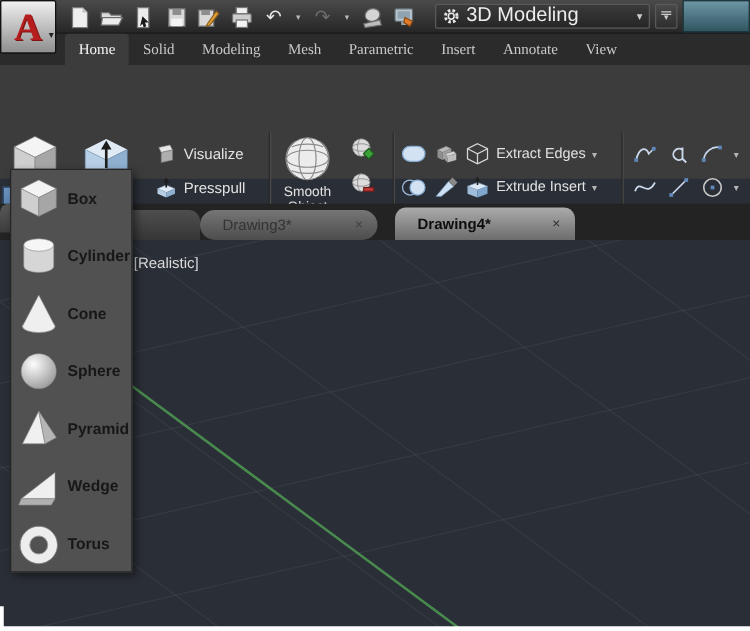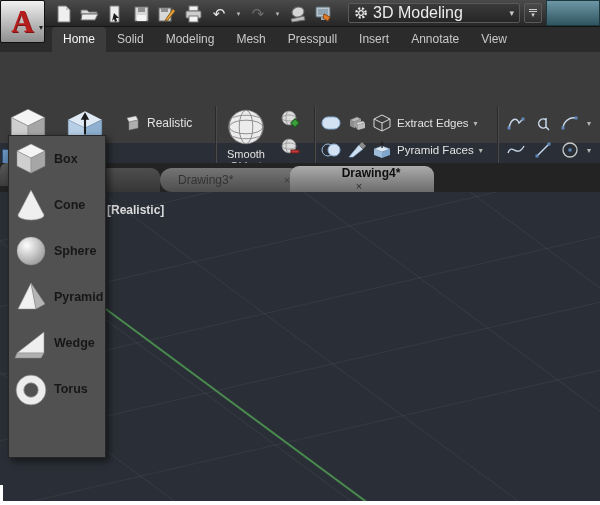--- a/index.html
+++ b/index.html
@@ -31,21 +31,21 @@
   
   .logo { position:absolute; left:0; top:0; width:45px; height:43px;
     background:linear-gradient(#f0f0f0,#8e8e8e); border:1px solid #111; border-radius:2px;
     display:flex; align-items:center; justify-content:center; z-index:5; }
   .logo .a { font-family:"Liberation Serif", serif; font-weight:bold; font-size:31px; color:#b61e1e;
     text-shadow:1px 1px 0 #7e1414; line-height:1; }
   .logo::after { content:"▾"; position:absolute; right:1px; bottom:10px; font-size:8px; color:#222; }
 
   
   .tabrow { position:absolute; top:27px; left:0; width:600px; height:25px; background:#2b2b2b;
-    display:flex; padding-left:52px; }
+    display:flex; padding-left:52px;font-family:Liberation Serif, serif; }
   .rtab { padding:0 11px; line-height:25px; font-size:12px; color:#c9c9c9; white-space:nowrap; }
   .rtab.active { background:#3c3c3c; color:#f7f7f7; border-radius:3px 3px 0 0; }
 
   
   .ribbon { position:absolute; top:52px; left:0; width:600px; height:91px; background:#3c3c3c; }
   .psep { position:absolute; top:54px; width:1px; height:106px; background:#2a2a2a; box-shadow:1px 0 0 #4a4a4a; }
   .plabels { position:absolute; top:143px; left:0; width:600px; height:20px; background:#373737;
     border-top:1px solid #2c2c2c; border-bottom:1px solid #1e1e1e; }
   .plabel { position:absolute; top:0; height:20px; line-height:20px; text-align:center;
     font-size:11px; color:#c6c6c6; }
@@ -67,30 +67,30 @@
 
   
   .filetabs { position:absolute; top:163px; left:0; width:600px; height:29px; background:#232323; }
   .ftab { position:absolute; border-radius:9px 9px 0 0; display:flex; align-items:center; }
   .ftab .flabel { font-size:12px; padding-left:18px; flex:1; white-space:nowrap; }
   .fclose { width:18px; text-align:center; font-size:11px; margin-right:6px; }
   .ghost-tab { left:105px; top:5px; width:55px; height:24px; background:linear-gradient(#4e4e4e,#363636); border-radius:0 9px 0 0; }
   .tab-d3 { left:160px; top:5px; width:142px; height:24px; background:linear-gradient(#757575,#4d4d4d);border-radius:12px; }
   .tab-d3 .flabel { color:#333333; }
   .tab-d3 .fclose { color:#3f3f3f; }
-  .tab-d4 { left:290px; top:3px; width:144px; height:26px; background:linear-gradient(#ababab,#6c6c6c); z-index:2;flex-direction:column; }
+  .tab-d4 { left:316px; top:3px; width:144px; height:26px; background:linear-gradient(#ababab,#6c6c6c); z-index:2; }
   .tab-d4 .flabel { color:#0d0d0d; font-weight:bold; }
   .tab-d4 .fclose { color:#2e2e2e; }
   .tab-new { left:452px; top:6px; width:27px; height:23px; background:linear-gradient(#585858,#3d3d3d);
     border-radius:7px 7px 0 0; display:flex; align-items:center; justify-content:center;
     color:#d2d2d2; font-size:15px; font-weight:bold; }
 
   
   .viewport { position:absolute; top:192px; left:0; width:600px; height:313px; background:#2a2e36; overflow:hidden; }
-  .vc-label { position:absolute; left:107px; top:11px; color:#dadada; font-size:12px; font-weight:bold; }
+  .vc-label { position:absolute; left:107px; top:11px; color:#dadada; font-size:12px; font-weight:normal; }
   .gl { position:absolute; height:1px; width:900px; background:rgba(185,198,215,0.08); }
   .glA { transform:rotate(36.5deg); transform-origin:left top; }
   .glB { transform:rotate(-13deg); transform-origin:left top; }
   .axis-green { position:absolute; left:98px; top:110px; width:420px; height:2px;
     background:#4f9a52; opacity:0.85; transform:rotate(36.5deg); transform-origin:left top; }
 
   
   .boxmenu { position:absolute; left:8px; top:135px; width:98px; height:323px;
     background:#515151; border:1px solid #262626; box-shadow:3px 3px 7px rgba(0,0,0,0.55); z-index:50; }
   .mitem { height:46px; display:flex; align-items:center; padding-left:4px; }
@@ -196,21 +196,21 @@
 
   <div class="logo">
     <span class="a">A</span>
   </div>
 
   <div class="tabrow">
     <div class="rtab active">Home</div>
     <div class="rtab">Solid</div>
     <div class="rtab">Modeling</div>
     <div class="rtab">Mesh</div>
-    <div class="rtab">Presspull</div>
+    <div class="rtab">Parametric</div>
     <div class="rtab">Insert</div>
     <div class="rtab">Annotate</div>
     <div class="rtab">View</div>
   </div>
 
   <div class="ribbon">
 
     <div class="big-btn box-btn">
       <svg class="micon" width="40" height="42" viewBox="0 0 36 36">
         <polygon points="18,2 33,9.5 18,17 3,9.5" fill="#f4f4f4" stroke="#8a8a8a" stroke-width=".5"></polygon>
@@ -232,23 +232,33 @@
       </svg>
       <div class="blabel">Extrude</div>
       <div class="bcaret">▾</div>
     </div>
 
     <div class="srow" style="left:124px; top:62px;">
       <svg width="18" height="18" viewBox="0 0 18 18">
         <polygon points="3,4 12,2 14,6 5,8" fill="#e6e6e6" stroke="#808080" stroke-width=".5"></polygon>
         <polygon points="5,8 14,6 14,14 5,16" fill="#aeaeae" stroke="#808080" stroke-width=".5"></polygon>
       </svg>
-      <span class="slabel">Realistic</span>
-    </div>
-
+      <span class="slabel">Visualize</span>
+    </div>
+
+    <div class="srow" style="left:124px; top:89px;">
+      <svg width="18" height="18" viewBox="0 0 18 18">
+        <polygon points="9,7 16,10 9,13 2,10" fill="#dfeaf5" stroke="#7e9cba" stroke-width=".5"></polygon>
+        <polygon points="2,10 9,13 9,17 2,14" fill="#b7cfe6"></polygon>
+        <polygon points="16,10 9,13 9,17 16,14" fill="#8fb0d1"></polygon>
+        <line x1="9" y1="9" x2="9" y2="3" stroke="#1c1c1c" stroke-width="1.4"></line>
+        <polygon points="9,1 6.5,5 11.5,5" fill="#1c1c1c"></polygon>
+      </svg>
+      <span class="slabel">Presspull</span>
+    </div>
 
     <div class="psep" style="left:215px;"></div>
 
     <div class="big-btn" style="left:219px; top:54px; width:54px;">
       <svg width="42" height="42" viewBox="0 0 40 40">
         <circle cx="20" cy="20" r="16" fill="#ececec" stroke="#7c7c7c" stroke-width=".6"></circle>
         <path d="M4,20 a16,6.5 0 0 0 32,0 M4,20 a16,6.5 0 0 1 32,0 M8,11 a14,4.5 0 0 1 24,0 M8,29 a14,4.5 0 0 0 24,0" fill="none" stroke="#8a8a8a" stroke-width=".9"></path>
         <path d="M20,4 a6.5,16 0 0 0 0,32 M20,4 a6.5,16 0 0 1 0,32 M11,6.5 a16,16 0 0 0 0,27 M29,6.5 a16,16 0 0 1 0,27" fill="none" stroke="#8a8a8a" stroke-width=".9"></path>
       </svg>
       <div class="small-two-line">Smooth Object</div>
@@ -310,21 +320,21 @@
         <polygon points="2,16 12,4 16,8 6,16" fill="#cfe0f2" stroke="#88aed4" stroke-width=".6"></polygon>
         <polygon points="12,4 15,1 19,5 16,8" fill="#8a8a8a" stroke="#5a5a5a" stroke-width=".5"></polygon>
       </svg>
       <svg width="20" height="20" viewBox="0 0 20 20">
         <polygon points="10,6 18,9 10,12 2,9" fill="#dce9f5" stroke="#7e9cba" stroke-width=".5"></polygon>
         <polygon points="2,9 10,12 10,18 2,15" fill="#9fbddb"></polygon>
         <polygon points="18,9 10,12 10,18 18,15" fill="#7fa6cc"></polygon>
         <line x1="10" y1="8" x2="10" y2="3" stroke="#222" stroke-width="1.3"></line>
         <polygon points="10,1 7.8,4.5 12.2,4.5" fill="#222"></polygon>
       </svg>
-      <span class="slabel" style="font-size:11.5px">Pyramid Faces</span>
+      <span class="slabel" style="font-size:11.5px">Extrude Insert</span>
       <span class="scaret">▾</span>
     </div>
 
     <div class="srow" style="left:320px; top:115px;">
       <svg width="22" height="18" viewBox="0 0 22 18">
         <circle cx="8" cy="9" r="6" fill="none" stroke="#9cbbdc"></circle>
         <circle cx="14" cy="9" r="6" fill="none" stroke="#9cbbdc"></circle>
         <path d="M11,4.2 a6,6 0 0 1 0,9.6 a6,6 0 0 1 0,-9.6 z" fill="#d3e2f2" stroke="#88aed4" stroke-width=".5"></path>
       </svg>
       <svg width="20" height="18" viewBox="0 0 20 18">
@@ -428,20 +438,27 @@
     <div class="mitem">
       <svg class="micon" viewBox="0 0 36 36">
         <polygon points="18,3 32,10 18,17 4,10" fill="#f4f4f4" stroke="#8a8a8a" stroke-width=".5"></polygon>
         <polygon points="4,10 18,17 18,32 4,25" fill="#cfcfcf" stroke="#8a8a8a" stroke-width=".5"></polygon>
         <polygon points="32,10 18,17 18,32 32,25" fill="#a6a6a6" stroke="#8a8a8a" stroke-width=".5"></polygon>
       </svg>
       <span class="mlabel">Box</span>
     </div>
     <div class="mitem">
       <svg class="micon" viewBox="0 0 36 36">
+        <path d="M6,9 v17 a12,5 0 0 0 24,0 v-17" fill="#d6d6d6" stroke="#8a8a8a" stroke-width=".5"></path>
+        <ellipse cx="18" cy="9" rx="12" ry="5" fill="#f6f6f6" stroke="#8a8a8a" stroke-width=".5"></ellipse>
+      </svg>
+      <span class="mlabel">Cylinder</span>
+    </div>
+    <div class="mitem">
+      <svg class="micon" viewBox="0 0 36 36">
         <ellipse cx="18" cy="28" rx="13" ry="5" fill="#b9b9b9" stroke="#8a8a8a" stroke-width=".5"></ellipse>
         <path d="M18,3 L31,28 a13,5 0 0 1 -26,0 Z" fill="#efefef" stroke="#8a8a8a" stroke-width=".5"></path>
       </svg>
       <span class="mlabel">Cone</span>
     </div>
     <div class="mitem">
       <svg class="micon" viewBox="0 0 36 36">
         <circle cx="18" cy="18" r="14" fill="url(#gsph)" stroke="#8a8a8a" stroke-width=".4"></circle>
       </svg>
       <span class="mlabel">Sphere</span>

